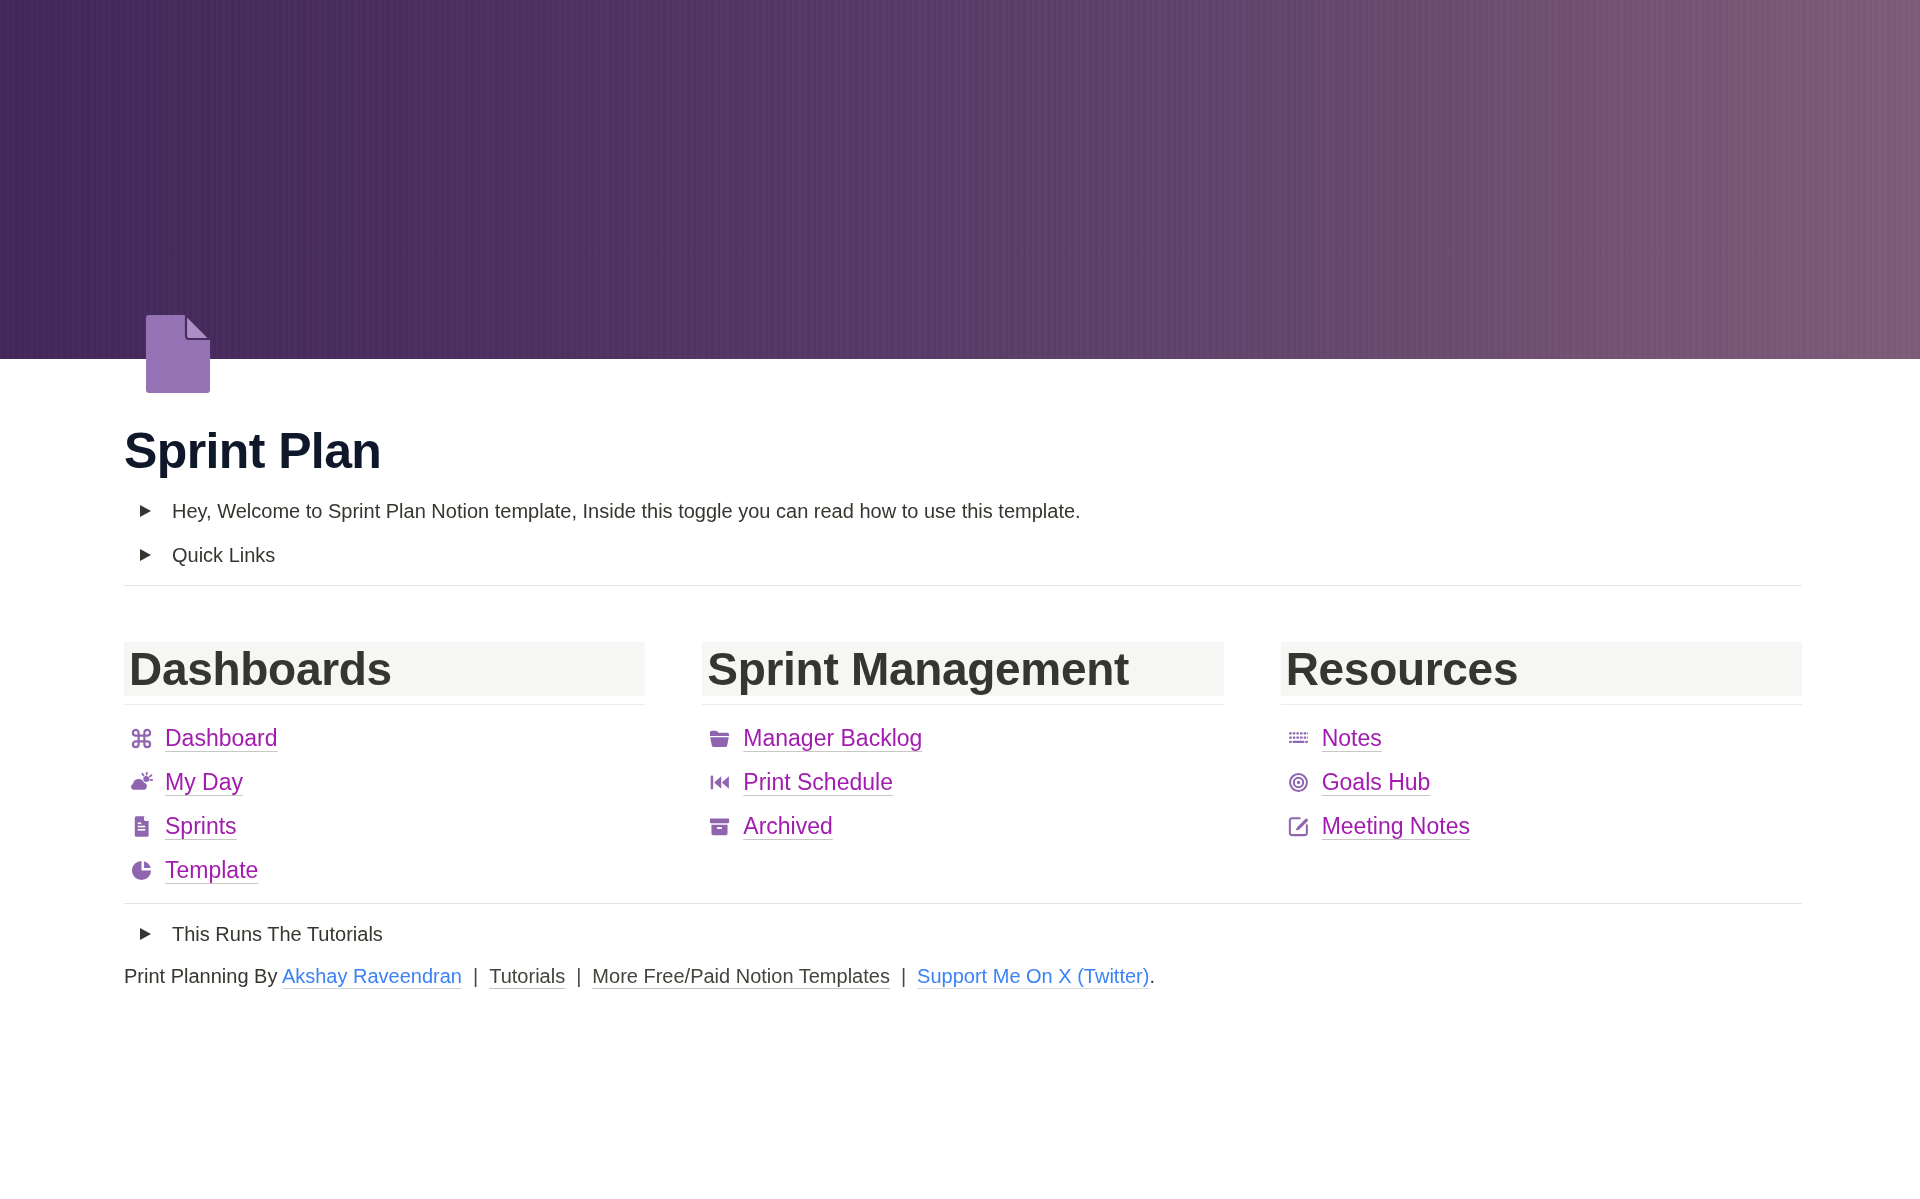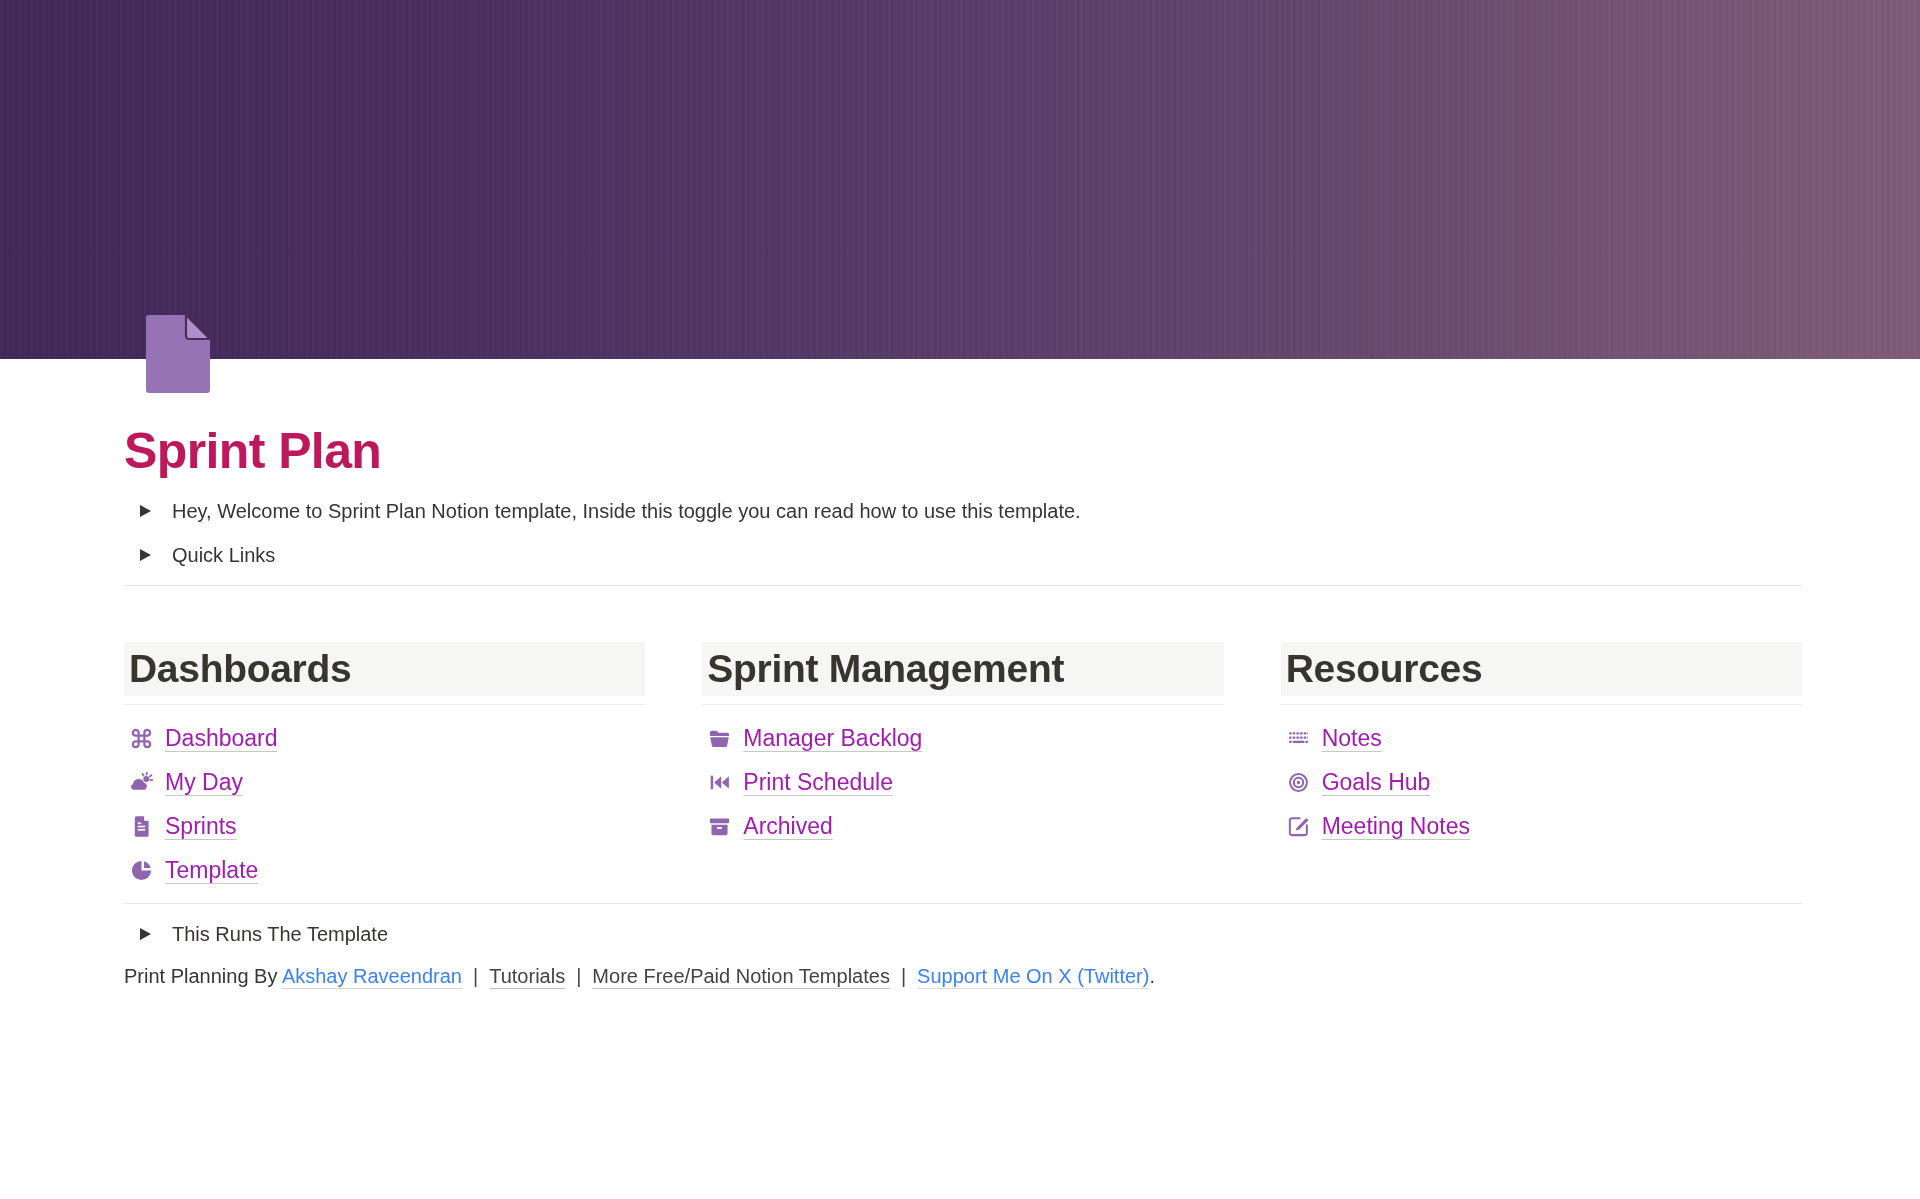--- a/index.html
+++ b/index.html
@@ -12,36 +12,36 @@
   .cover-texture { position:absolute; inset:0;
            background:repeating-linear-gradient(90deg, rgba(255,255,255,0.015) 0 3px, rgba(0,0,0,0.015) 3px 6px); }
 
   
   .page-icon { position:absolute; left:146px; top:315px; width:64px; height:78px; }
 
   
   .content { padding:0 118px 0 124px; }
 
   .page-title { margin-top:62px; font-size:50px; line-height:60px; font-weight:700;
-                letter-spacing:-0.6px; color:#be185d; }
+                letter-spacing:-0.6px; color:#0f172a; }
 
   .toggles { margin-top:8px; }
   .toggle-row { display:flex; align-items:center; height:44px; padding-left:16px; cursor:pointer; }
   .toggle-arrow { width:0; height:0; border-left:11px solid #37352f;
                   border-top:6.5px solid transparent; border-bottom:6.5px solid transparent;
                   margin-right:21px; flex:0 0 auto; }
   .toggle-label { font-size:20px; color:#37352f; }
 
   .divider { border:none; border-top:1px solid #e6e5e3; margin-top:8px; }
 
   
   .columns { display:flex; gap:57px; margin-top:56px; }
   .column { flex:1 1 0; min-width:0; }
   .col-header { background:#f6f6f4; height:54px; line-height:54px; padding:0 6px 0 5px; }
-  .col-title { font-size:39px; font-weight:700; color:#373530; letter-spacing:-0.3px; }
+  .col-title { font-size:46px; font-weight:700; color:#373530; letter-spacing:-0.3px; }
   .col-divider { border:none; border-top:1px solid #ececeb; margin-top:8px; }
   .col-list { margin-top:11px; }
 
   .link-item { display:flex; align-items:center; height:44px; padding-left:6px; cursor:pointer; }
   .item-icon { width:23px; height:23px; flex:0 0 auto; margin-right:12px; color:#9065b0; }
   .item-icon svg { width:23px; height:23px; display:block; }
   .item-label { font-size:23px; color:#a21caf; text-decoration:underline;
                 text-decoration-color:rgba(55,53,47,0.28); text-decoration-thickness:1px;
                 text-underline-offset:5px; }
 
@@ -237,19 +237,19 @@
           </div>
         </div>
   </div>
 </div>
 
   <hr class="bottom-divider">
 
   <div class="toggles bottom-toggle">
     <div class="toggle-row">
       <span class="toggle-arrow"></span>
-      <span class="toggle-label">This Runs The Template</span>
+      <span class="toggle-label">This Runs The Tutorials</span>
     </div>
   </div>
 
   <div class="footer"><span class="seg-plain">Print Planning By </span><span class="seg-link-gray">Akshay Raveendran</span><span class="seg-sep">|</span><span class="seg-link-dark">Tutorials</span><span class="seg-sep">|</span><span class="seg-link-dark">More Free/Paid Notion Templates</span><span class="seg-sep">|</span><span class="seg-link-light">Support Me On X (Twitter)</span><span class="seg-plain">.</span></div>
 
 </div>
 
 </body></html>

